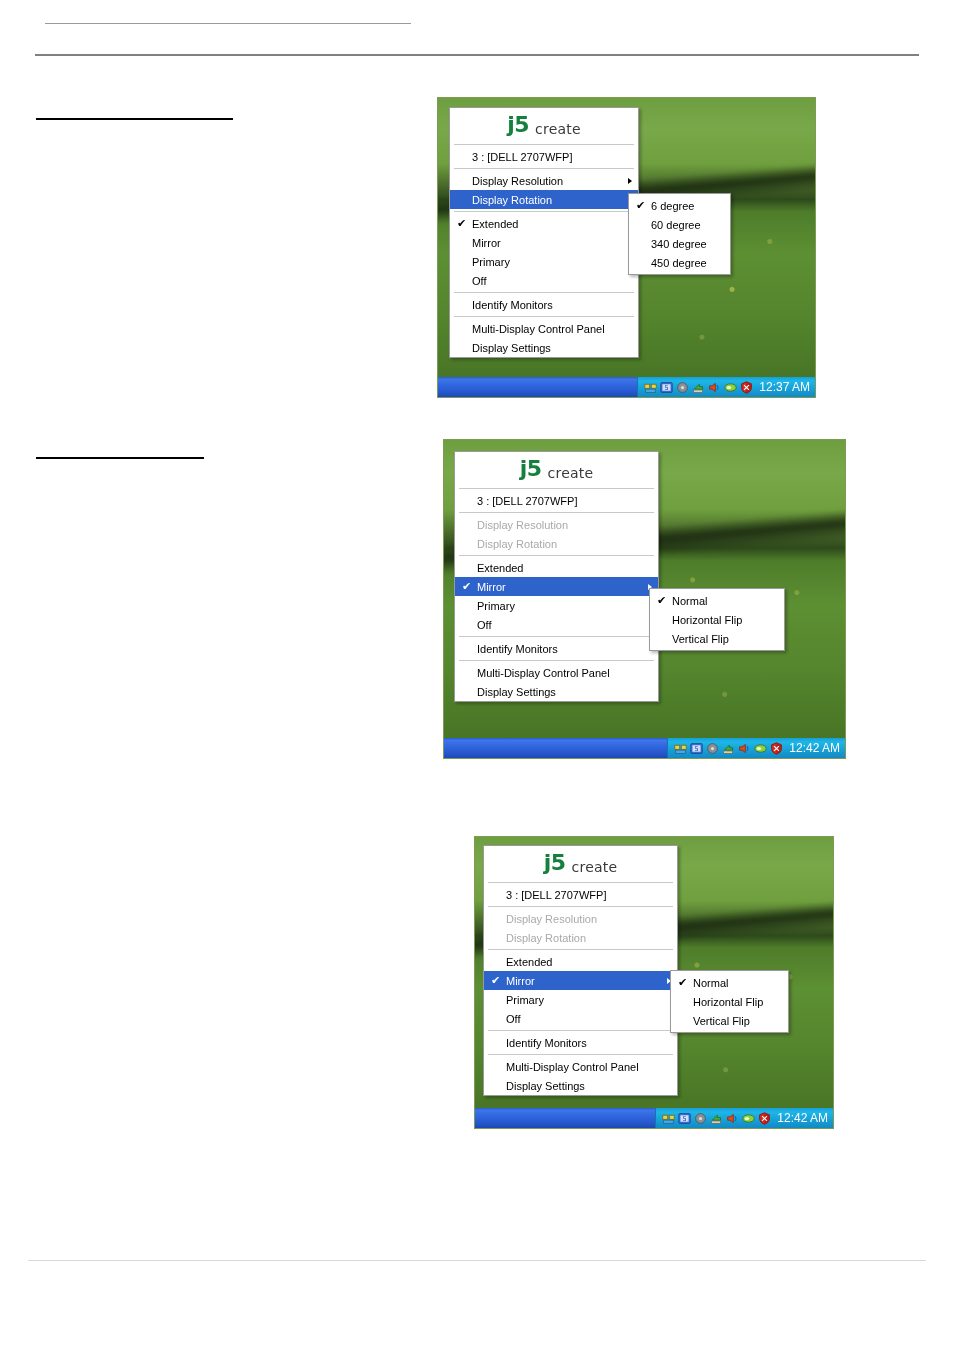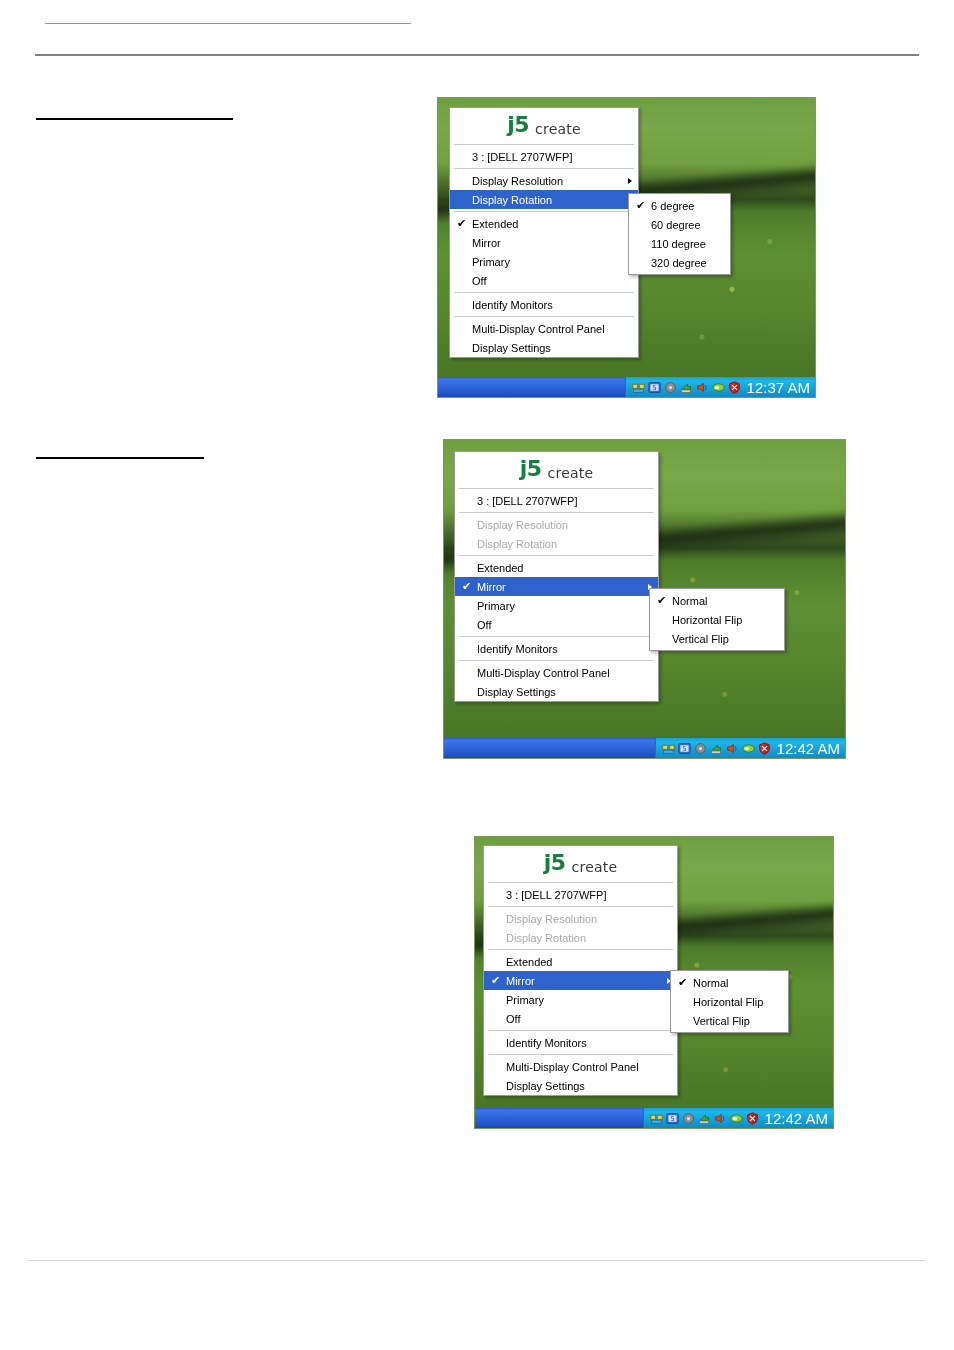--- a/index.html
+++ b/index.html
@@ -102,21 +102,21 @@
     display: flex;
     align-items: center;
     gap: 3px;
     padding: 0 5px 0 6px;
     background: linear-gradient(to bottom, #14a0d8 0%, #1eb6e8 20%, #179fd6 60%, #1389c4 100%);
     border-left: 1px solid #1277b0;
   }
   .tray-icon { width: 13px; height: 13px; display: block; }
   .tray-clock {
     color: #ffffff;
-    font-size: 15px;
+    font-size: 12px;
     font-family: "Liberation Sans", sans-serif;
     margin-left: 3px;
     white-space: nowrap;
   }
 
   
   .menu {
     position: absolute;
     background: #ffffff;
     border: 1px solid #9a9a9a;
@@ -305,24 +305,24 @@
 
   <div class="submenu" id="submenu-1">
     <div class="menu-item">
         <span class="check">✔</span>
         <span>6 degree</span>
       </div>
     <div class="menu-item">
         <span>60 degree</span>
       </div>
     <div class="menu-item">
-        <span>110 degree</span>
-      </div>
-    <div class="menu-item">
-        <span>320 degree</span>
+        <span>340 degree</span>
+      </div>
+    <div class="menu-item">
+        <span>450 degree</span>
       </div>
   </div>
 </div>
 
 <div class="shot" id="shot-2">
   <div class="wallpaper"></div>
 
   <div class="taskbar">
     <div class="taskbar-left"></div>
     <div class="tray">

